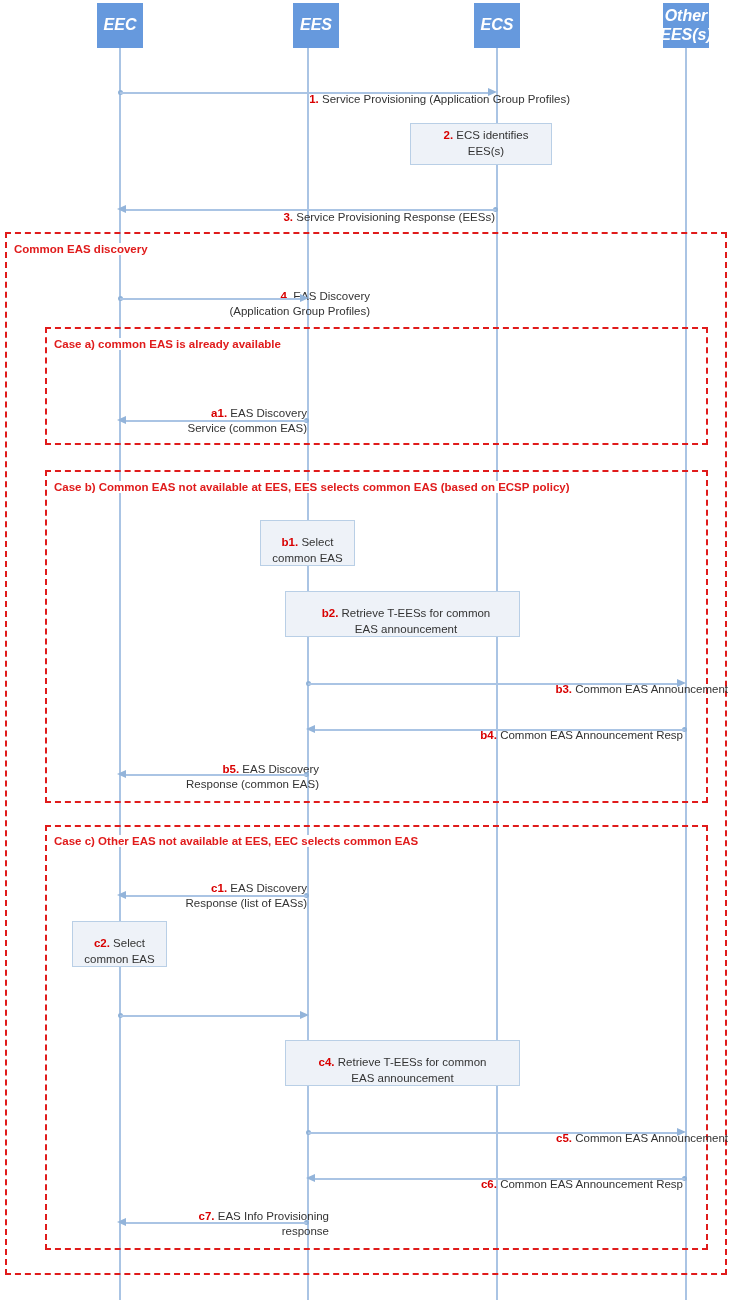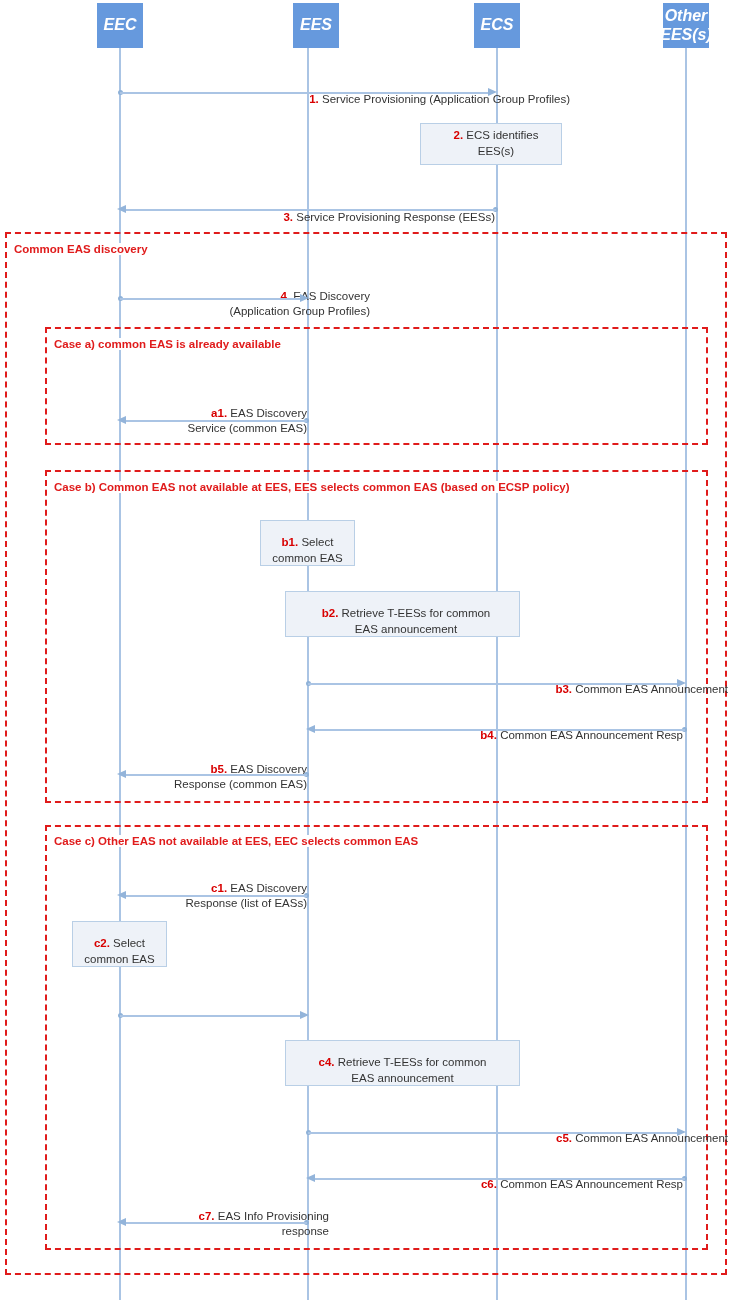--- a/index.html
+++ b/index.html
@@ -124,21 +124,21 @@
 EES(s)</span>
   </div>
 
   <div class="msg l" style="left:122px; top:76px; width:400px;">
     <b>1.</b><span> Service Provisioning (Application Group Profiles)</span>
   </div>
   <div class="arrow-dot" style="left:118px; top:90px;"></div>
   <div class="arrow-line" style="left:120px; top:91.5px; width:368px;"></div>
   <div class="arrow-head right" style="left:488px; top:88px;"></div>
 
-  <div class="proc" style="left:420px; top:123px; width:142px; height:42px;padding-left:16px;">
+  <div class="proc" style="left:410px; top:123px; width:142px; height:42px;padding-left:16px;">
     <div>
       <b>2.</b><span> ECS identifies EES(s)</span>
     </div>
   </div>
 
   <div class="msg r" style="left:130px; top:194px; width:365px;">
     <b>3.</b><span> Service Provisioning Response (EESs)</span>
   </div>
   <div class="arrow-dot" style="left:493px; top:207px;"></div>
   <div class="arrow-line" style="left:126px; top:208.5px; width:370px;"></div>
@@ -190,21 +190,21 @@
   <div class="arrow-line" style="left:308px; top:682.5px; width:369px;"></div>
   <div class="arrow-head right" style="left:677px; top:679px;"></div>
 
   <div class="msg r" style="left:320px; top:712px; width:363px;">
     <b>b4.</b><span> Common EAS Announcement Resp</span>
   </div>
   <div class="arrow-dot" style="left:682px; top:727px;"></div>
   <div class="arrow-line" style="left:315px; top:728.5px; width:370px;"></div>
   <div class="arrow-head left" style="left:306px; top:725px;"></div>
 
-  <div class="msg r" style="left:120px; top:746px; width:187px;">
+  <div class="msg r" style="left:120px; top:746px; width:187px;padding-left:12px;">
     <b>b5.</b><span> EAS Discovery
 Response (common EAS)</span>
   </div>
   <div class="arrow-dot" style="left:304px; top:772px;"></div>
   <div class="arrow-line" style="left:126px; top:773.5px; width:181px;"></div>
   <div class="arrow-head left" style="left:117px; top:770px;"></div>
 
   <div class="frag" style="left:45px; top:825px; width:663px; height:425px;"></div>
   <div class="frag-label" style="left:52px; top:835px;">Case c) Other EAS not available at EES, EEC selects common EAS</div>
 

